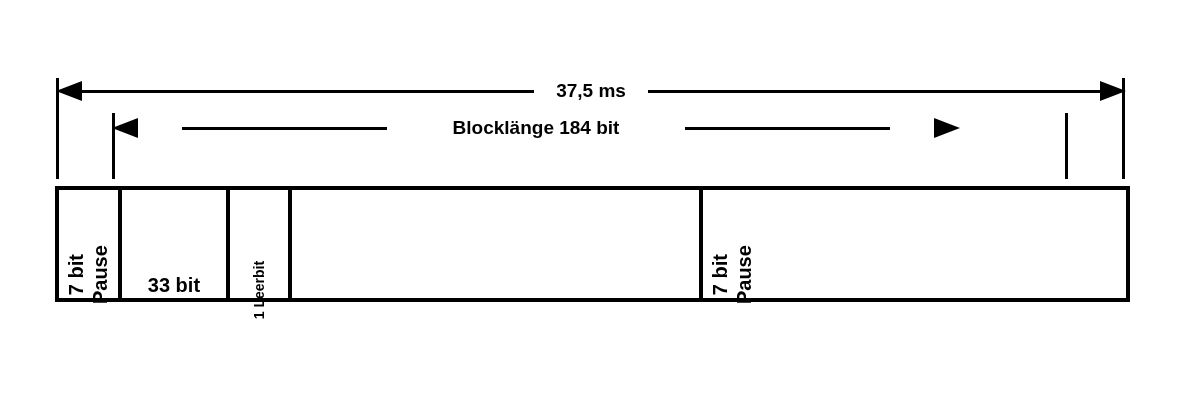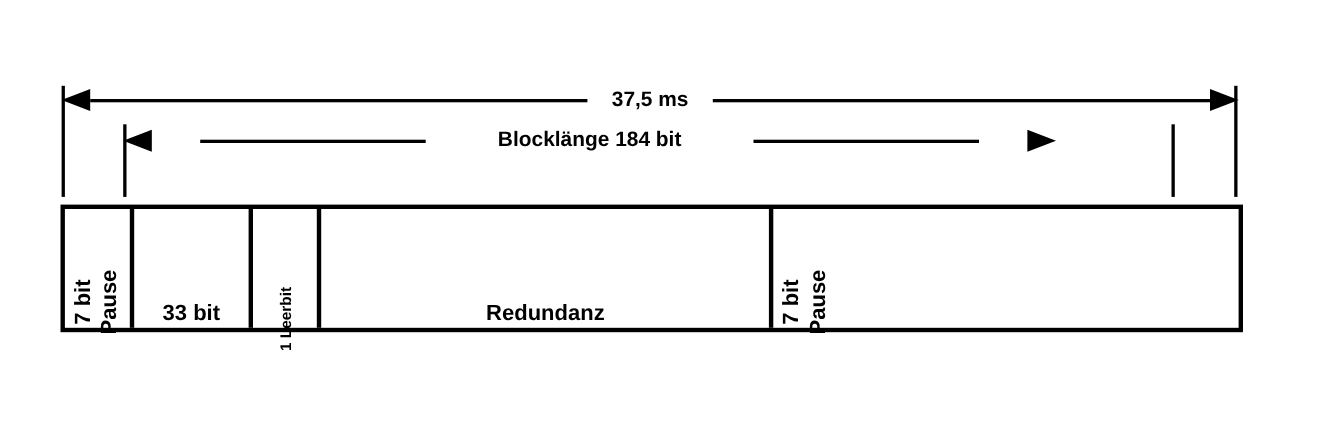--- a/index.html
+++ b/index.html
@@ -148,21 +148,20 @@
       </div>
     </div>
 
     <div class="cell cell-leerbit">
       <div class="leerbit-text rotated">1 Leerbit</div>
     </div>
 
 
     <div class="cell cell-redund">
       <div class="cell-text">
-        <div>Redundanz</div>
       </div>
     </div>
 
     <div class="cell cell-pause-r">
       <div class="cell-text rotated">
         <div>7 bit</div>
         <div>Pause</div>
       </div>
     </div>
 

